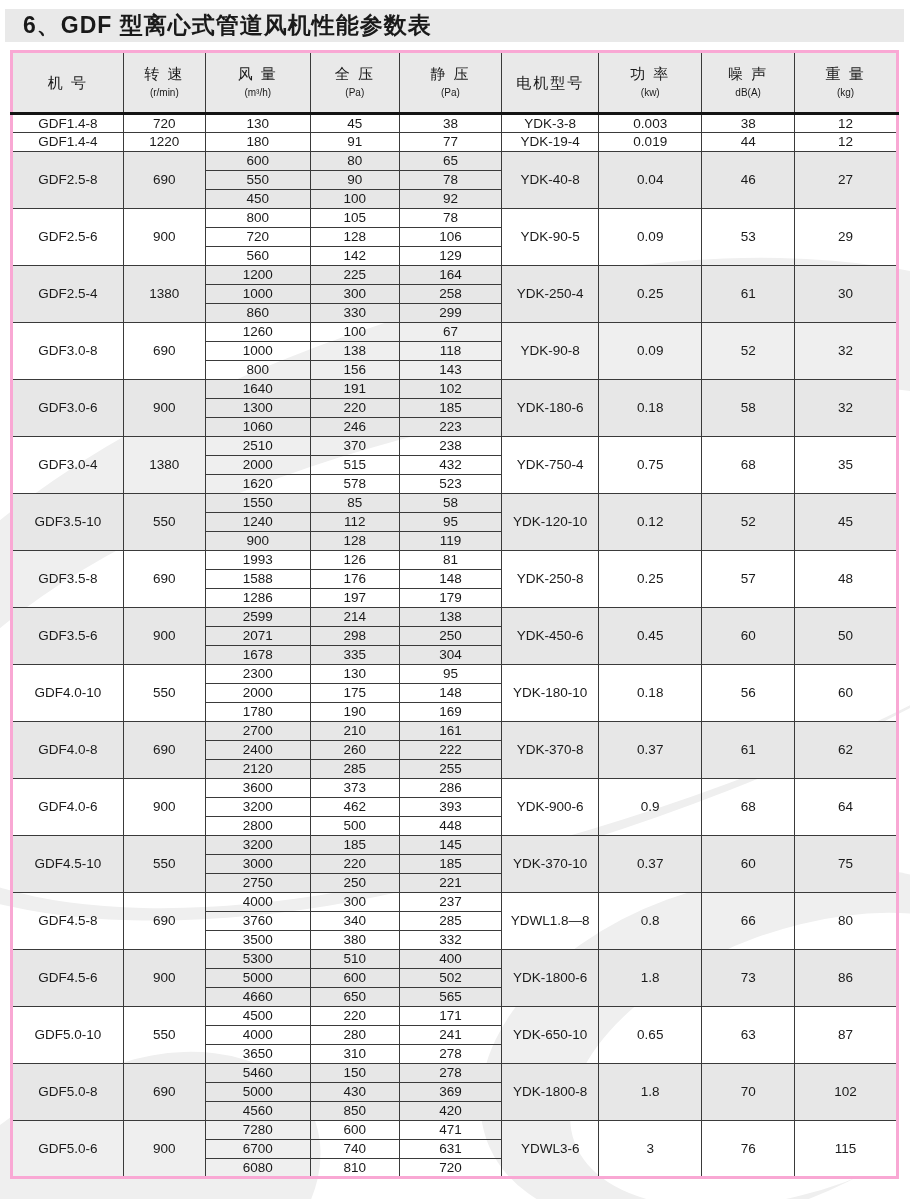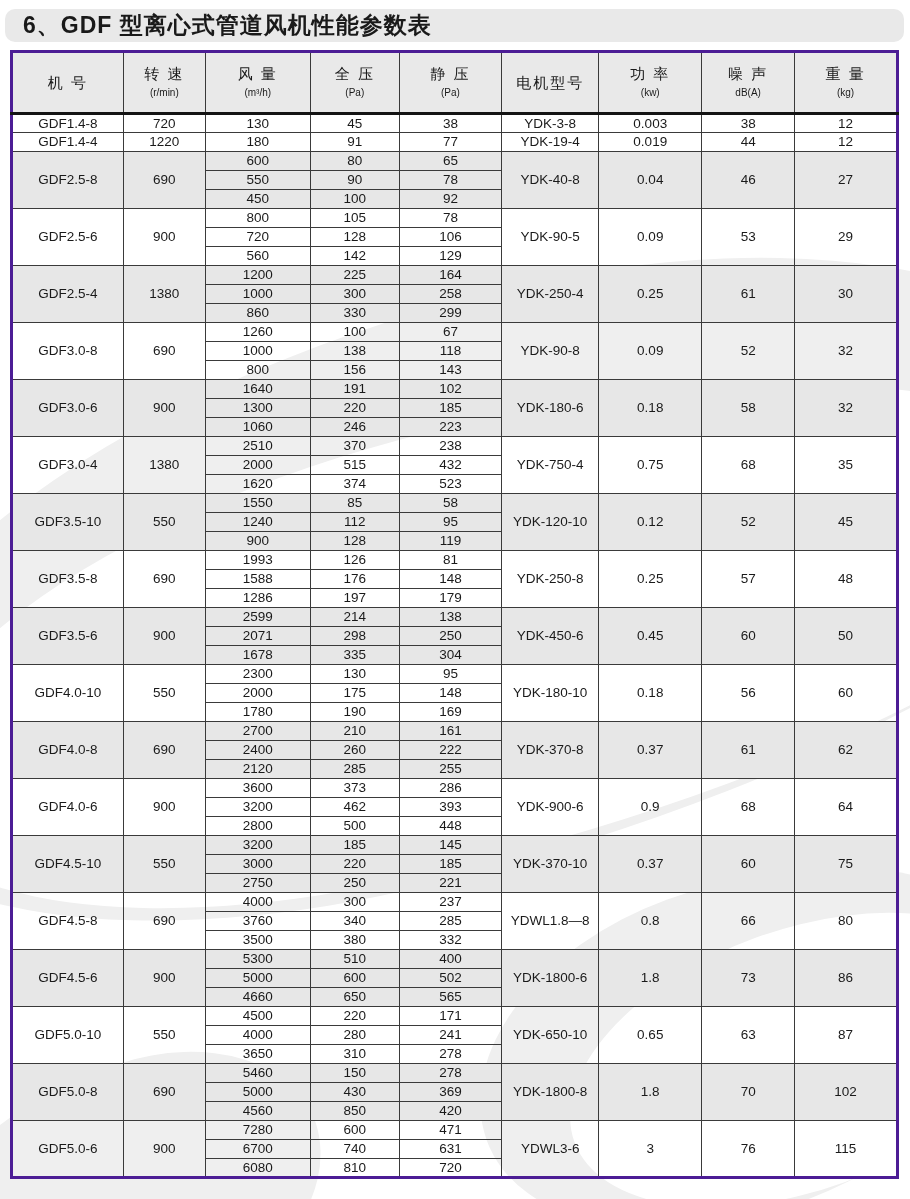--- a/index.html
+++ b/index.html
@@ -42,35 +42,34 @@
     border-radius: 50%;
     transform: rotate(-20deg);
   }
 
   
   .title-bar {
     position: absolute; left: 5px; top: 9px; width: 899px; height: 33px;
     background: #e9e9e9;
     display: flex; align-items: center;
     z-index: 2;
-    border-radius: 10px;
   }
   .title-bar .title-text {
     font-size: 23px; font-weight: bold; letter-spacing: 1px;
     padding-left: 18px; white-space: nowrap;
   }
 
   
   table.perf {
     position: absolute; left: 10px; top: 50px; width: 889px;
     border-collapse: collapse;
     table-layout: fixed;
     z-index: 1;
     background: transparent;
-    border: 3px solid #4c1d95;
+    border: 3px solid #f9a8d4;
   }
   table.perf th {
     background: #e9e9e9;
     border: 1px solid #3a3a3a;
     border-bottom: 3px solid #141414;
     height: 62px;
     font-weight: normal;
     text-align: center; vertical-align: middle;
     padding: 0;
   }
@@ -292,21 +291,21 @@
         <td rowspan="3">68</td>
         <td rowspan="3">35</td>
       </tr>
       <tr>
         <td>2000</td>
         <td>515</td>
         <td>432</td>
       </tr>
       <tr>
         <td>1620</td>
-        <td>374</td>
+        <td>578</td>
         <td>523</td>
       </tr>
       <tr class="shaded">
         <td rowspan="3">GDF3.5-10</td>
         <td rowspan="3">550</td>
         <td>1550</td>
         <td>85</td>
         <td>58</td>
         <td rowspan="3">YDK-120-10</td>
         <td rowspan="3">0.12</td>

